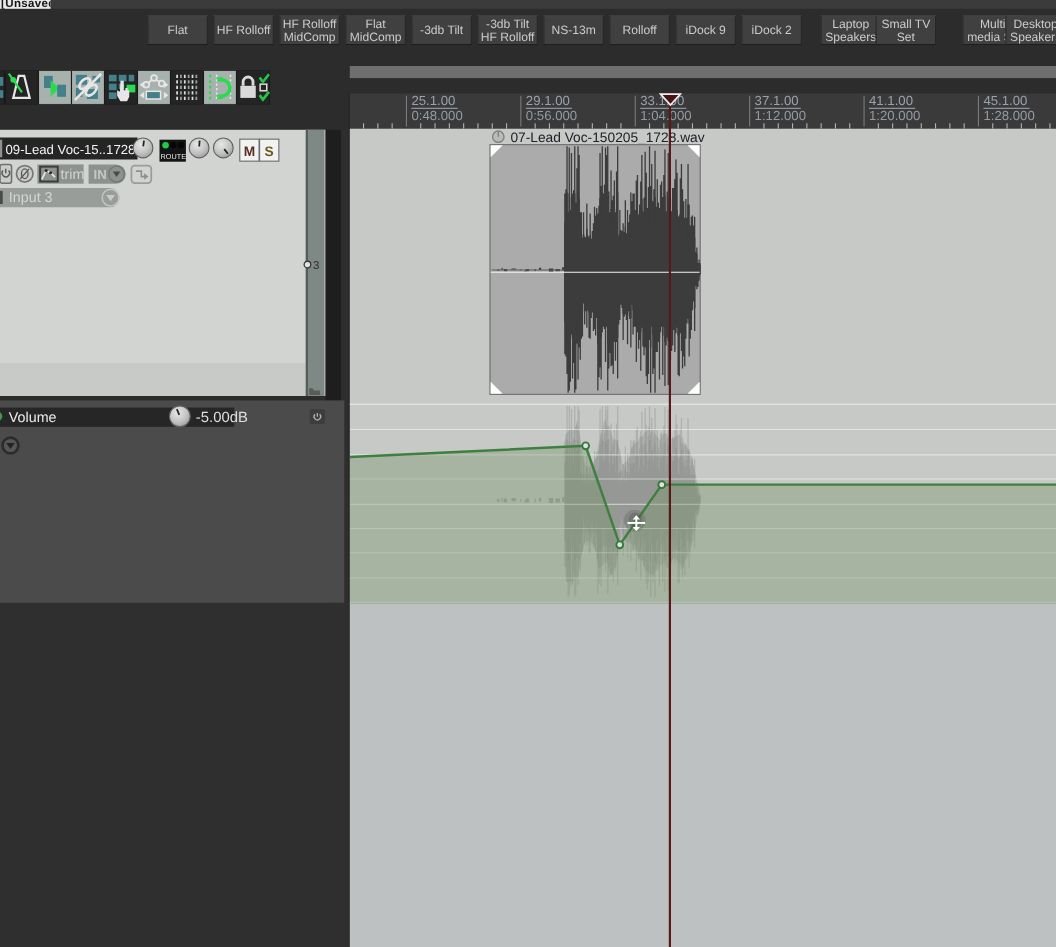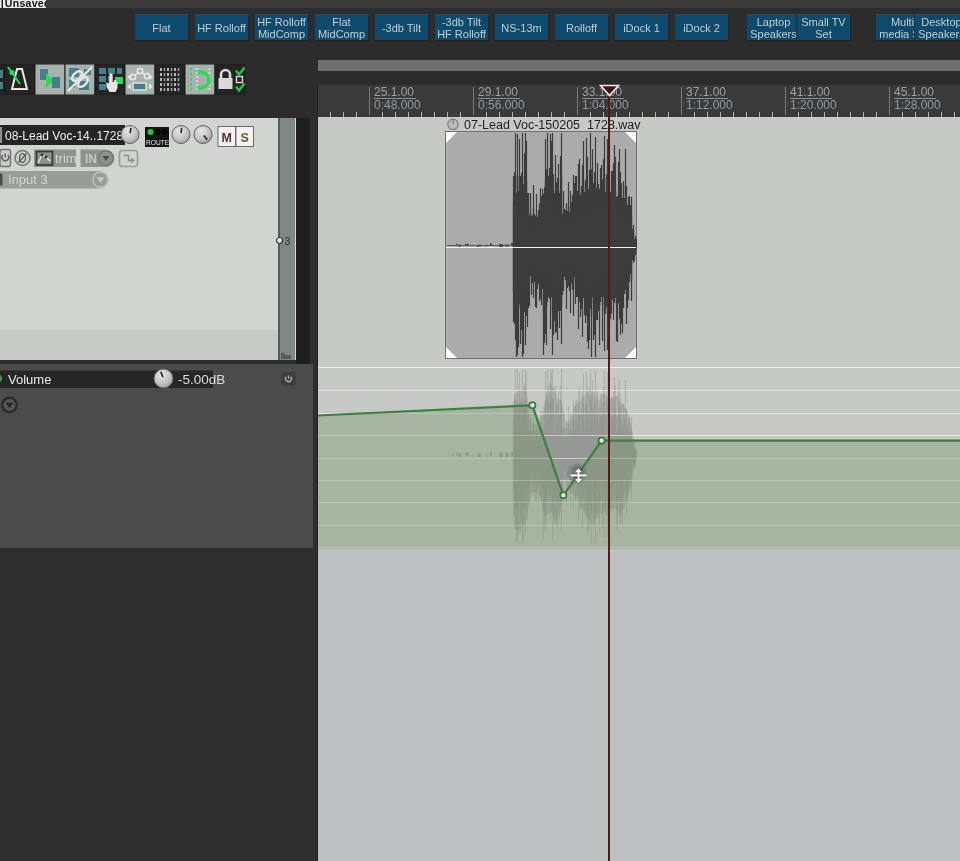--- a/index.html
+++ b/index.html
@@ -1,34 +1,34 @@
 <!DOCTYPE html>
 <html><head><meta charset="utf-8"><style>
 html,body{margin:0;padding:0}
 body{width:960px;height:861px;position:relative;overflow:hidden;background:#2c2c2c;
  font-family:"Liberation Sans",sans-serif;}
 .abs{position:absolute}
-.pbtn{position:absolute;top:14px;height:25px;width:53px;background:#0c4a6e;
+.pbtn{position:absolute;top:14px;height:25px;width:53px;background:#404040;
  border-top:1px solid #454545;border-bottom:1px solid #1e1e1e;border-left:1px solid #2a2a2a;border-right:1px solid #262626;
  color:#cbcbcb;font-size:11px;line-height:12px;display:flex;align-items:center;justify-content:center;text-align:center}
 </style></head><body>
 
 <div class="abs" style="left:0;top:0;width:960px;height:8px;background:#3b3b3b"></div>
 <div class="abs" style="left:0;top:0;width:46px;height:8px;background:#e9e9e9;overflow:hidden">
  <div style="position:absolute;left:1px;top:-3px;font-size:10.5px;font-weight:bold;color:#141414;letter-spacing:0.3px">[Unsaved]</div>
   </div>
 <div class="pbtn" style="left:134px">Flat</div>
 <div class="pbtn" style="left:194px">HF Rolloff</div>
 <div class="pbtn" style="left:254px">HF Rolloff<br>MidComp</div>
 <div class="pbtn" style="left:314px">Flat<br>MidComp</div>
 <div class="pbtn" style="left:374px">-3db Tilt</div>
 <div class="pbtn" style="left:434px">-3db Tilt<br>HF Rolloff</div>
 <div class="pbtn" style="left:494px">NS-13m</div>
 <div class="pbtn" style="left:554px">Rolloff</div>
-<div class="pbtn" style="left:614px">iDock 1</div>
+<div class="pbtn" style="left:614px">iDock 9</div>
 <div class="pbtn" style="left:674px">iDock 2</div>
 <div class="pbtn" style="left:746px">Laptop<br>Speakers</div>
 <div class="pbtn" style="left:796px">Small TV<br>Set</div>
 <div class="pbtn" style="left:875px">Multi<br>media Sp</div>
 <div class="pbtn" style="left:914px">Desktop<br>Speakers</div>
 
 <svg class="abs" style="left:0;top:64px" width="250" height="31">
     <rect x="-26" y="0" width="30" height="31" fill="#242424" stroke="#1a1a1a"></rect>
     <rect x="0" y="6" width="3" height="8" fill="#45808a"></rect>
     <rect x="0" y="18" width="3" height="7" fill="#45808a"></rect>
@@ -111,21 +111,21 @@
 <div class="abs" style="left:0;top:330px;width:278px;height:30px;background:#c7cac7"></div>
 <div class="abs" style="left:278px;top:118px;width:17px;height:242px;background:#7e8884;border-left:2px solid #565c58;box-sizing:border-box"></div>
 
 <div class="abs" style="left:296px;top:118px;width:14px;height:430px;background:#1e1e1e"></div>
 <div class="abs" style="left:310px;top:118px;width:7px;height:430px;background:#2e2e2e"></div>
 <div class="abs" style="left:317px;top:85px;width:1px;height:776px;background:#232323"></div>
 <div class="abs" style="left:0;top:548px;width:317px;height:313px;background:#2f2f2f"></div>
 
 <div class="abs" style="left:0;top:125px;width:125px;height:20px;background:#252525"></div>
 <div class="abs" style="left:0;top:127px;width:2px;height:16px;background:#8f938f"></div>
-<div class="abs" style="left:5px;top:129px;color:#f2f2f2;font-size:12px">08-Lead Voc-14..1728</div>
+<div class="abs" style="left:5px;top:129px;color:#f2f2f2;font-size:12px">09-Lead Voc-15..1728</div>
 <svg class="abs" style="left:0;top:118px" width="296" height="100">
 <circle cx="130" cy="16.5" r="9" fill="url(#kg)" stroke="#5f5f5f" stroke-width="1"></circle>
     <line x1="130.1878836862961" y1="15.16313810719888" x2="130.9" y2="9.8" stroke="#222" stroke-width="1.6"></line>
 <circle cx="181" cy="16.5" r="9" fill="url(#kg)" stroke="#5f5f5f" stroke-width="1"></circle>
     <line x1="181.09417123955456" y1="15.153288532149237" x2="181.5" y2="9.8" stroke="#222" stroke-width="1.6"></line>
 <circle cx="203" cy="16.5" r="9" fill="url(#kg)" stroke="#5f5f5f" stroke-width="1"></circle>
     <line x1="203.83114299168963" y1="17.563814517369075" x2="207.2" y2="21.8" stroke="#222" stroke-width="1.6"></line>
 <rect x="145" y="9" width="24" height="20" fill="#141414"></rect>
 <circle cx="150.5" cy="14" r="3" fill="#1fca46"></circle>
     <circle cx="157.5" cy="14" r="3" fill="#060606"></circle>

